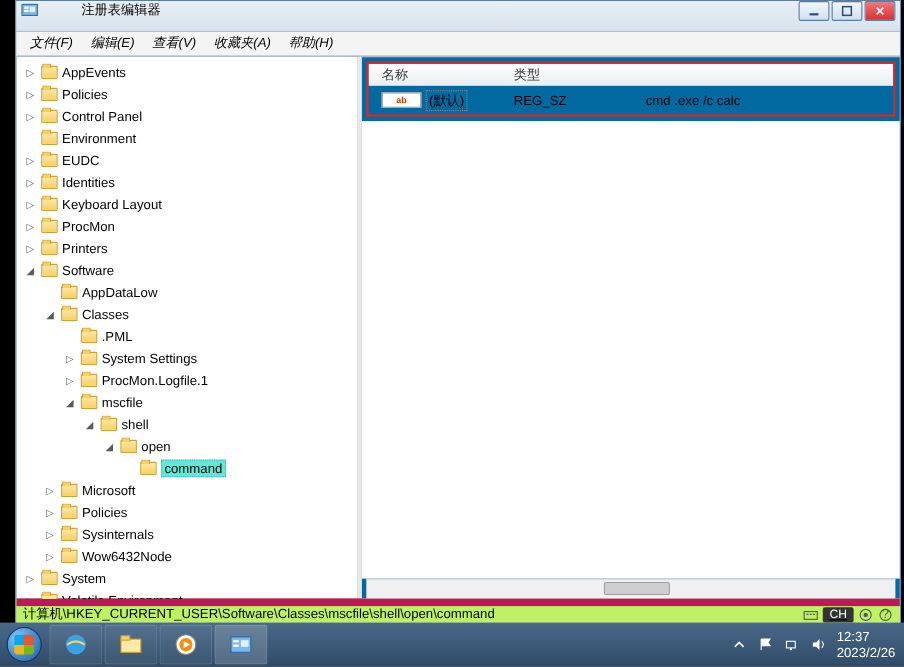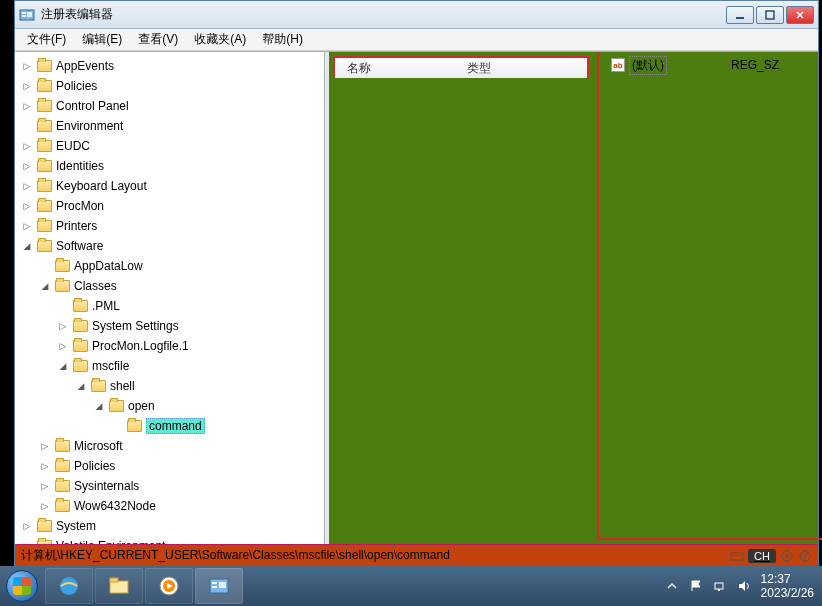--- a/index.html
+++ b/index.html
@@ -1,43 +1,43 @@
 <!DOCTYPE html>
 <html><head>
 <meta charset="utf-8">
 <style>
 * { margin:0; padding:0; box-sizing:border-box; font-family:"Microsoft YaHei","Segoe UI",Tahoma,sans-serif; font-size:12px; }
 body { width:822px; height:606px; background:#000; position:relative; overflow:hidden; }
 .window { position:absolute; left:14px; top:0; width:805px; height:567px; background:#fff; border:1px solid #5a7ea0; display:flex; flex-direction:column; }
-.titlebar { height:28px; background:linear-gradient(#e9eff5,#d8e3ed); display:flex; align-items:center; padding:0 4px; border-bottom:1px solid #a0b4c8; }
+.titlebar { height:28px; background:linear-gradient(#e9eff5,#d8e3ed); display:flex; align-items:flex-start; padding:0 4px; border-bottom:1px solid #a0b4c8;gap:33px; }
 .titlebar .icon { width:16px; height:16px; margin-right:6px; display:flex; align-items:center; justify-content:center; }
 .titlebar .title { flex:1; color:#000; }
 .win-btns { display:flex; gap:2px; }
 .win-btn { width:28px; height:18px; border:1px solid #5a7ea0; border-radius:2px; display:flex; align-items:center; justify-content:center; font-size:11px; cursor:pointer; }
 .btn-min,.btn-max { background:linear-gradient(#f2f7fb,#cfe0ef); color:#2b4f70; }
 .btn-close { background:linear-gradient(#f07878,#d93030); color:#fff; }
 .menubar { height:22px; background:#f4f4f4; display:flex; align-items:center; padding:0 4px; border-bottom:1px solid #d0d0d0; }
-.menubar span { padding:0 8px; cursor:pointer; }
+.menubar span { padding:0 8px; cursor:pointer;font-style:italic; }
 .body { flex:1; display:flex; min-height:0; border-top:1px solid #a0b4c8; }
 .tree-pane { width:310px; background:#fff; overflow:auto; border-right:1px solid #a0b4c8; padding:4px 0; }
 .splitter { width:4px; background:#e8e8e8; cursor:col-resize; }
-.list-pane { flex:1; display:flex; flex-direction:row; background:#4d7c0f; min-width:0; }
+.list-pane { flex:1; display:flex; flex-direction:column; background:#0369a1; min-width:0; }
 .list-header { height:22px; background:linear-gradient(#fdfdfd,#ebeef1); border-bottom:1px solid #c8d0d8; display:flex; padding:0 6px; border:2px solid #d42a2a; border-bottom:none; margin:4px 4px 0 4px; }
 .list-header .col { padding:2px 6px; color:#333; }
 .list-body { border:2px solid #d42a2a; border-top:none; margin:0 4px 4px 4px; flex:0 0 auto; }
 .list-row { display:flex; align-items:center; height:26px; padding:0 6px; }
 .list-row .col { padding:2px 6px; display:flex; align-items:center; gap:4px; }
 .col-name { width:120px; }
 .col-type { width:120px; }
 .col-data { flex:1; }
-.val-icon { width:14px; height:14px; background:#fff; border:1px solid #999; display:flex; align-items:center; justify-content:center; font-size:8px; color:#c04000; font-weight:bold; }
+.val-icon { width:36px; height:14px; background:#fff; border:1px solid #999; display:flex; align-items:center; justify-content:center; font-size:8px; color:#c04000; font-weight:bold; }
 .list-rest { flex:1; background:#fff; }
 .hscroll { height:18px; background:#f0f0f0; border-top:1px solid #d0d0d0; position:relative; margin:0 4px; }
 .hscroll .thumb { position:absolute; left:45%; top:2px; width:60px; height:12px; background:#cfcfcf; border:1px solid #a0a0a0; border-radius:2px; }
-.statusbar { height:22px; background:#c2410c; border-top:1px solid #be185d; display:flex; align-items:center; }
+.statusbar { height:22px; background:#bef264; border-top:7px solid #be185d; display:flex; align-items:center; }
 .statusbar .path { flex:1; padding:2px 6px; color:#000; white-space:nowrap; overflow:hidden; }
 .status-right { display:flex; align-items:center; gap:4px; padding:0 6px;text-decoration:underline; }
 .lang-badge { background:#333; color:#fff; padding:1px 6px; font-size:11px; border-radius:2px; }
 .sicon { width:14px; height:14px; display:inline-block; }
 .tree ul { list-style:none; padding-left:18px; }
 .tree > ul { padding-left:6px; }
 .tree li { position:relative; }
 .node { display:flex; align-items:center; height:20px; gap:4px; cursor:pointer; white-space:nowrap; padding-right:6px; }
 .toggle { width:12px; height:12px; display:flex; align-items:center; justify-content:center; font-size:9px; color:#5a5a5a; }
 .folder-icon { width:15px; height:12px; background:linear-gradient(#ffe9a6,#f7cf65); border:1px solid #caa23a; border-radius:1px; position:relative; }

